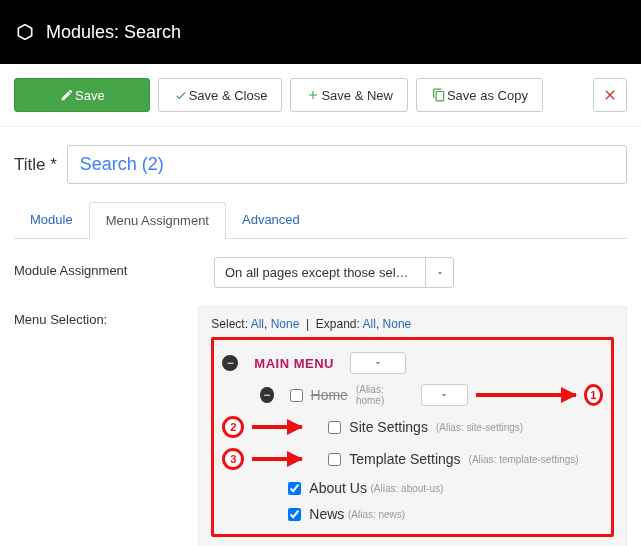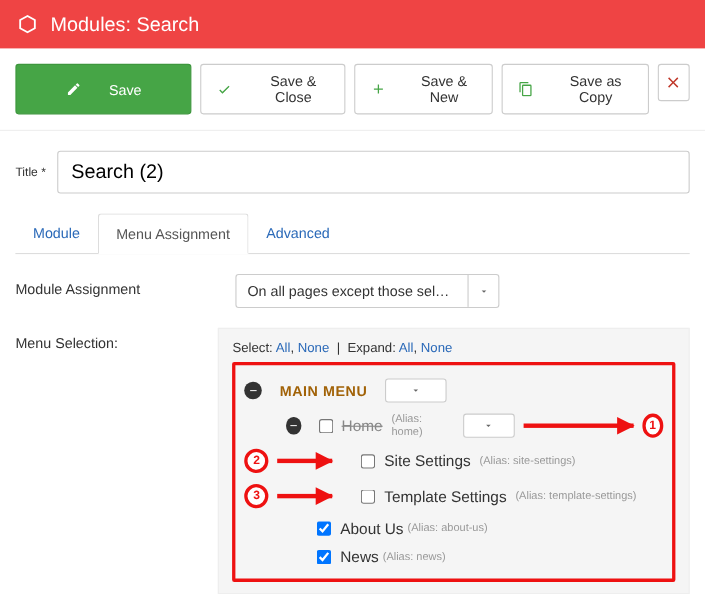--- a/index.html
+++ b/index.html
@@ -1,40 +1,40 @@
 <!DOCTYPE html>
 <html><head>
 <meta charset="utf-8">
 <style>
   * { box-sizing: border-box; margin: 0; padding: 0; }
   body { font-family: -apple-system, BlinkMacSystemFont, "Segoe UI", Arial, sans-serif; font-size: 13px; color: #333; width: 641px; background: #fff; }
-  .topbar { background: #ef4444; color: #fff; height: 44px; display: flex; align-items: center; padding: 0 14px; }
+  .topbar { background: #000000; color: #fff; height: 64px; display: flex; align-items: center; padding: 0 14px; }
   .topbar .cube { width: 22px; height: 22px; display: flex; align-items: center; justify-content: center; margin-right: 10px; }
   .topbar .title { font-size: 18px; font-weight: 400; }
   .toolbar { padding: 14px; display: flex; gap: 8px; border-bottom: 1px solid #eee; }
-  .btn { display: inline-flex; align-items: center; justify-content: center; gap: 24px; border: 1px solid #ccc; background: #fff; padding: 7px 14px; border-radius: 3px; font-size: 13px; color: #333; cursor: pointer; min-height: 34px; }
+  .btn { display: inline-flex; align-items: center; justify-content: center; gap: 0; border: 1px solid #ccc; background: #fff; padding: 7px 14px; border-radius: 3px; font-size: 13px; color: #333; cursor: pointer; min-height: 34px; }
   .btn.green { background: #46a546; border-color: #3d963d; color: #fff; padding: 7px 44px; }
   .btn .ico { width: 16px; height: 16px; display: inline-flex; align-items: center; justify-content: center; }
   .btn-cancel { border: 1px solid #ccc; border-radius: 3px; width: 34px; height: 34px; display: inline-flex; align-items: center; justify-content: center; margin-left: auto; cursor: pointer; }
   .titlewrap { padding: 18px 14px 0 14px; display: flex; align-items: center; gap: 10px; }
-  .titlewrap label { font-size: 11px; color: #333; }
-  .titlewrap input { flex: 1; font-size: 18px; padding: 8px 12px; border: 1px solid #ccc; border-radius: 3px; color: #000000; }
+  .titlewrap label { font-size: 17px; color: #333; }
+  .titlewrap input { flex: 1; font-size: 18px; padding: 8px 12px; border: 1px solid #ccc; border-radius: 3px; color: #3b82f6; }
   .tabs { display: flex; border-bottom: 1px solid #ddd; margin: 18px 14px 0 14px; }
   .tab { padding: 10px 16px; color: #2a69b8; cursor: pointer; font-size: 13px; }
   .tab.active { color: #555; border: 1px solid #ddd; border-bottom: 1px solid #fff; margin-bottom: -1px; background: #fff; border-radius: 3px 3px 0 0; }
   .row { display: flex; padding: 18px 14px 0 14px; align-items: flex-start; }
   .row > .lbl { width: 200px; color: #333; padding-top: 6px; }
   .dropdown { display: flex; border: 1px solid #ccc; border-radius: 3px; overflow: hidden; }
   .dropdown .dd-text { padding: 7px 10px; width: 210px; white-space: nowrap; overflow: hidden; text-overflow: ellipsis; }
   .dropdown .dd-caret { border-left: 1px solid #ccc; width: 28px; display: flex; align-items: center; justify-content: center; color: #666; }
   .panel { background: #f5f5f5; border: 1px solid #eee; padding: 10px 12px; position: relative; flex: 1; }
   .panel .selhdr { font-size: 12px; color: #333; }
   .panel .selhdr a { color: #2a69b8; text-decoration: none; }
   .redbox { border: 3px solid #e11; border-radius: 2px; margin-top: 6px; padding: 12px 8px 12px 8px; position: relative; }
-  .menulbl { color: #a16207; font-weight: 700; letter-spacing: 0.5px; }
+  .menulbl { color: #be185d; font-weight: 700; letter-spacing: 0.5px; }
   .tgl { width: 16px; height: 16px; border-radius: 50%; background: #333; color: #fff; display: inline-flex; align-items: center; justify-content: center; font-size: 12px; line-height: 1; margin-right: 8px; }
   .ddsmall { border: 1px solid #ccc; border-radius: 3px; background: #fff; width: 56px; height: 22px; display: inline-flex; align-items: center; justify-content: center; color: #666; margin-left: 8px; }
   .treerow { display: flex; align-items: center; margin-top: 10px; }
   .treerow input[type=checkbox] { margin-right: 8px; }
   .item-label { font-size: 14px; color: #333; }
   .item-label.strike { text-decoration: line-through; color: #888; }
   .alias { color: #999; font-size: 10px; }
   .marker { width: 22px; height: 22px; border: 3px solid #e11; border-radius: 50%; color: #e11; font-weight: 700; font-size: 11px; display: inline-flex; align-items: center; justify-content: center; background: #fff; }
   .arrow { position: relative; height: 0; border-top: 4px solid #e11; flex: 1; min-width: 10px; }
   .arrow::after { content: ""; position: absolute; right: -1px; top: -10px; border-left: 16px solid #e11; border-top: 8px solid transparent; border-bottom: 8px solid transparent; }

